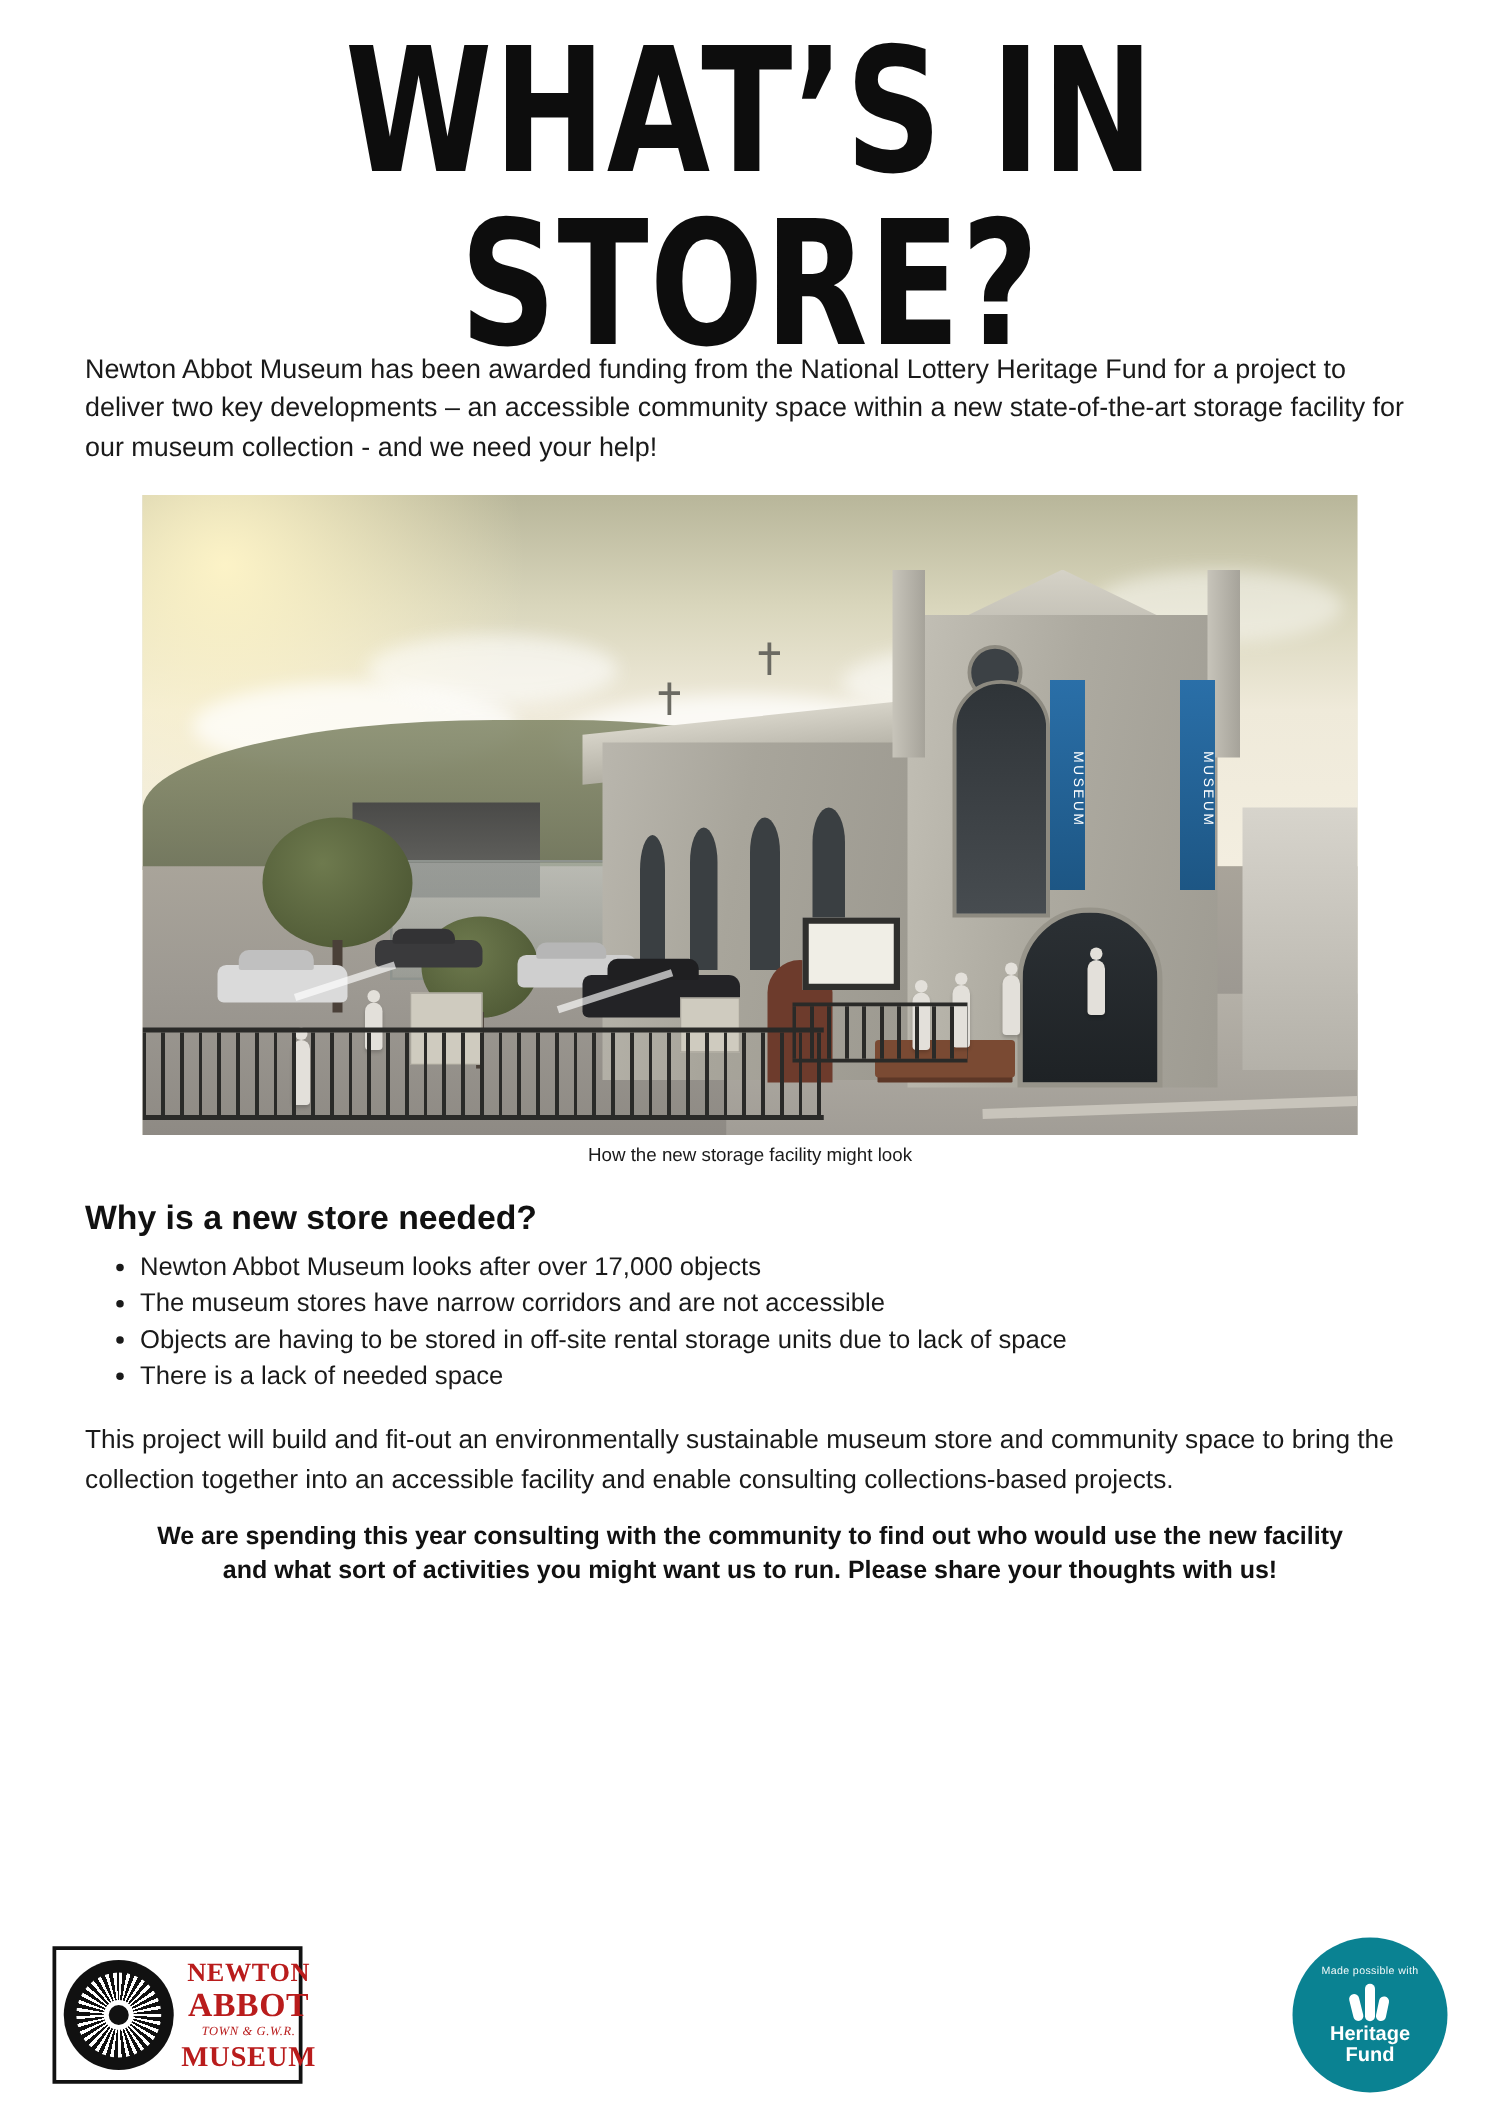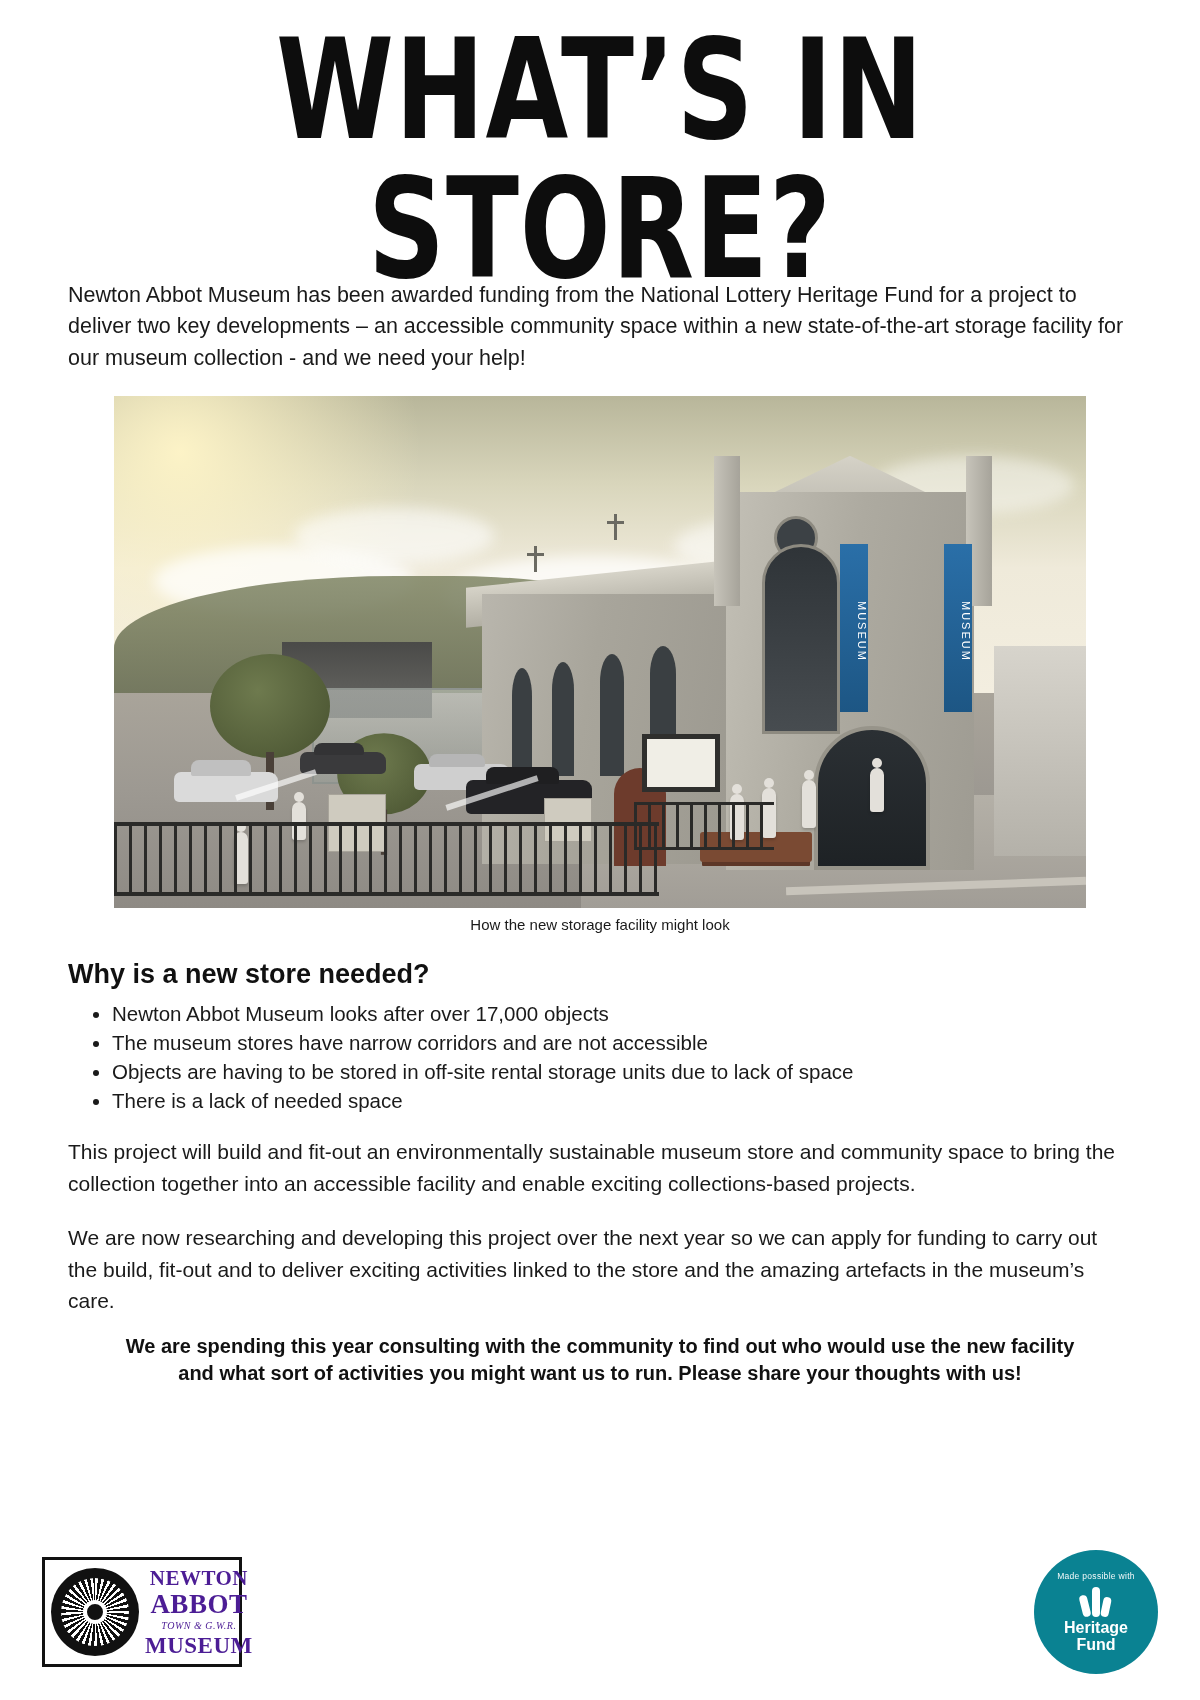--- a/index.html
+++ b/index.html
@@ -333,21 +333,21 @@
   .wheel::before {
     content:""; position:absolute; inset: 10px; border-radius:50%;
     background: repeating-conic-gradient(#fff 0 5deg, #111 5deg 11deg);
   }
   .wheel::after {
     content:""; position:absolute; inset: 32px; border-radius:50%;
     background:#111; border: 4px solid #fff;
   }
   .museum-text {
     display: flex; flex-direction: column; align-items: center;
-    line-height: 1.0; font-family: "Liberation Serif", serif; color:#4c1d95;
+    line-height: 1.0; font-family: "Liberation Serif", serif; color:#b91c1c;
   }
   .ml1 { font-size: 21px; font-weight: 700; letter-spacing: .5px; }
   .ml2 { font-size: 27px; font-weight: 700; letter-spacing: .5px; margin-top:2px;}
   .ml3 { font-size: 10px; letter-spacing: .5px; margin-top: 3px; font-style: italic; }
   .ml4 { font-size: 23px; font-weight: 700; letter-spacing: .5px; margin-top: 3px;}
 
   .heritage {
     width: 124px; height: 124px; border-radius: 50%;
     background: #0a8292;
     color: #fff;
@@ -455,23 +455,22 @@
   <h2 class="section">Why is a new store needed?</h2>
 
   <ul class="bullets">
     <li>Newton Abbot Museum looks after over 17,000 objects</li>
     <li>The museum stores have narrow corridors and are not accessible</li>
     <li>Objects are having to be stored in off-site rental storage units due to lack of space</li>
     <li>There is a lack of needed space</li>
   </ul>
 
 
-  <p class="body">This project will build and fit-out an environmentally sustainable museum store and community space to bring the collection together into an accessible facility and enable exciting collections-based projects.</p>
-
-  <p class="body">We are now researching and developing this project over the next year so we can apply for funding to carry out the build, fit-out and to deliver exciting activities linked to the store and the amazing artefacts in the museum’s care.</p>
+  <p class="body">This project will build and fit-out an environmentally sustainable museum store and community space to bring the collection together into an accessible facility and enable consulting collections-based projects.</p>
+
 
 
   <p class="consult">We are spending this year consulting with the community to find out who would use the new facility and what sort of activities you might want us to run. Please share your thoughts with us!</p>
 
   <div class="footer">
     <div class="museum-logo">
       <div class="wheel"></div>
       <div class="museum-text">
         <span class="ml1">NEWTON</span>
         <span class="ml2">ABBOT</span>

